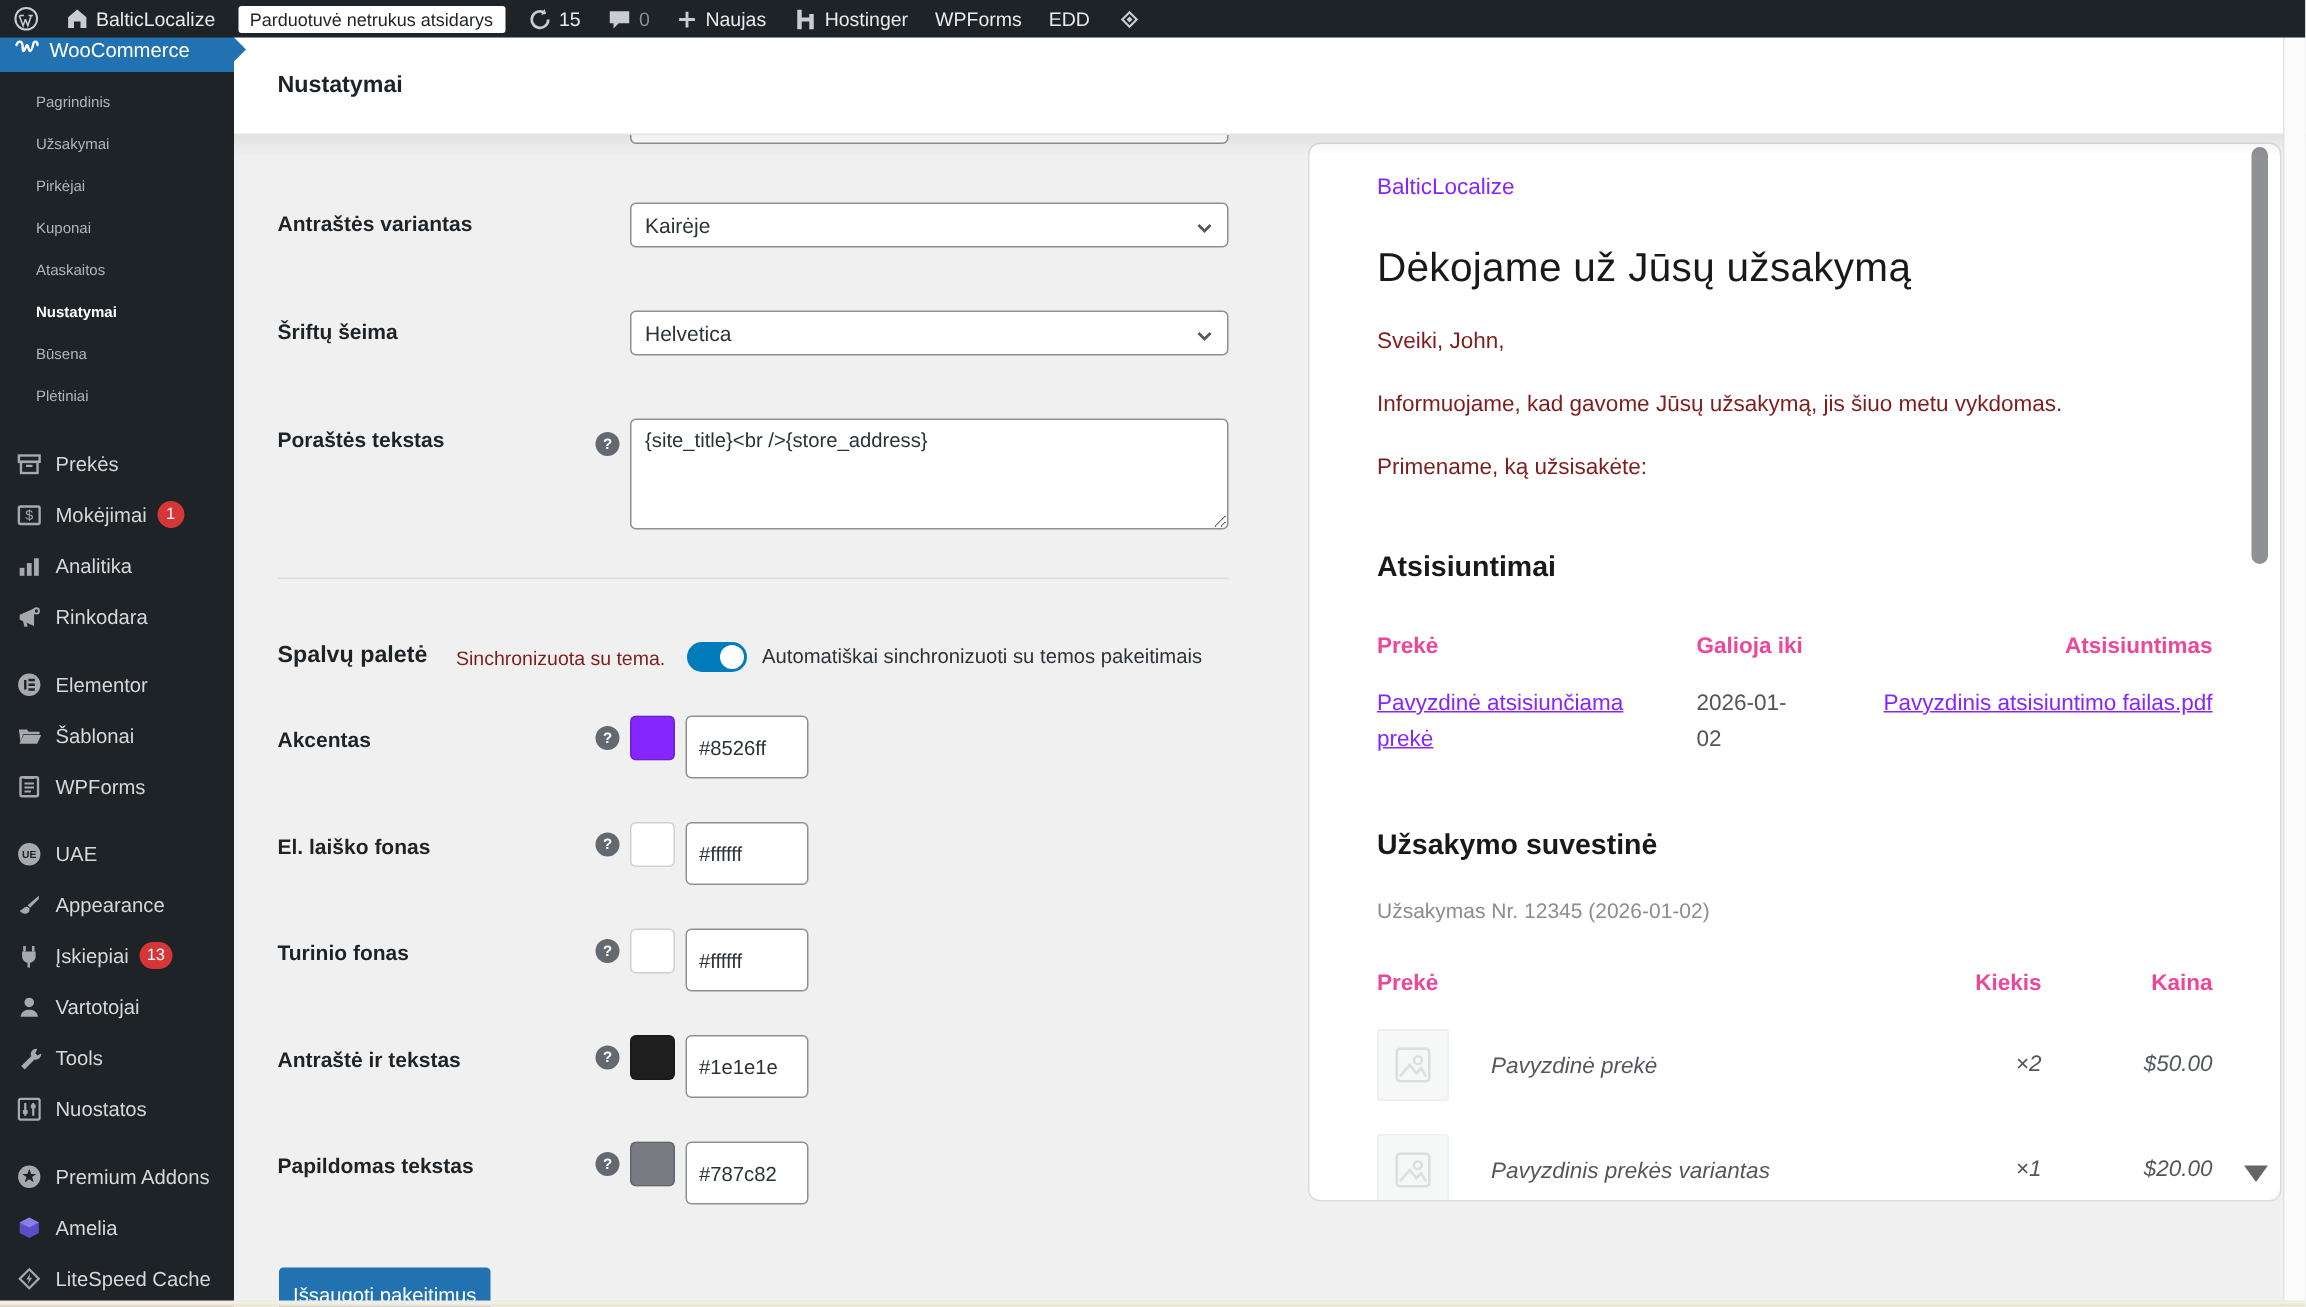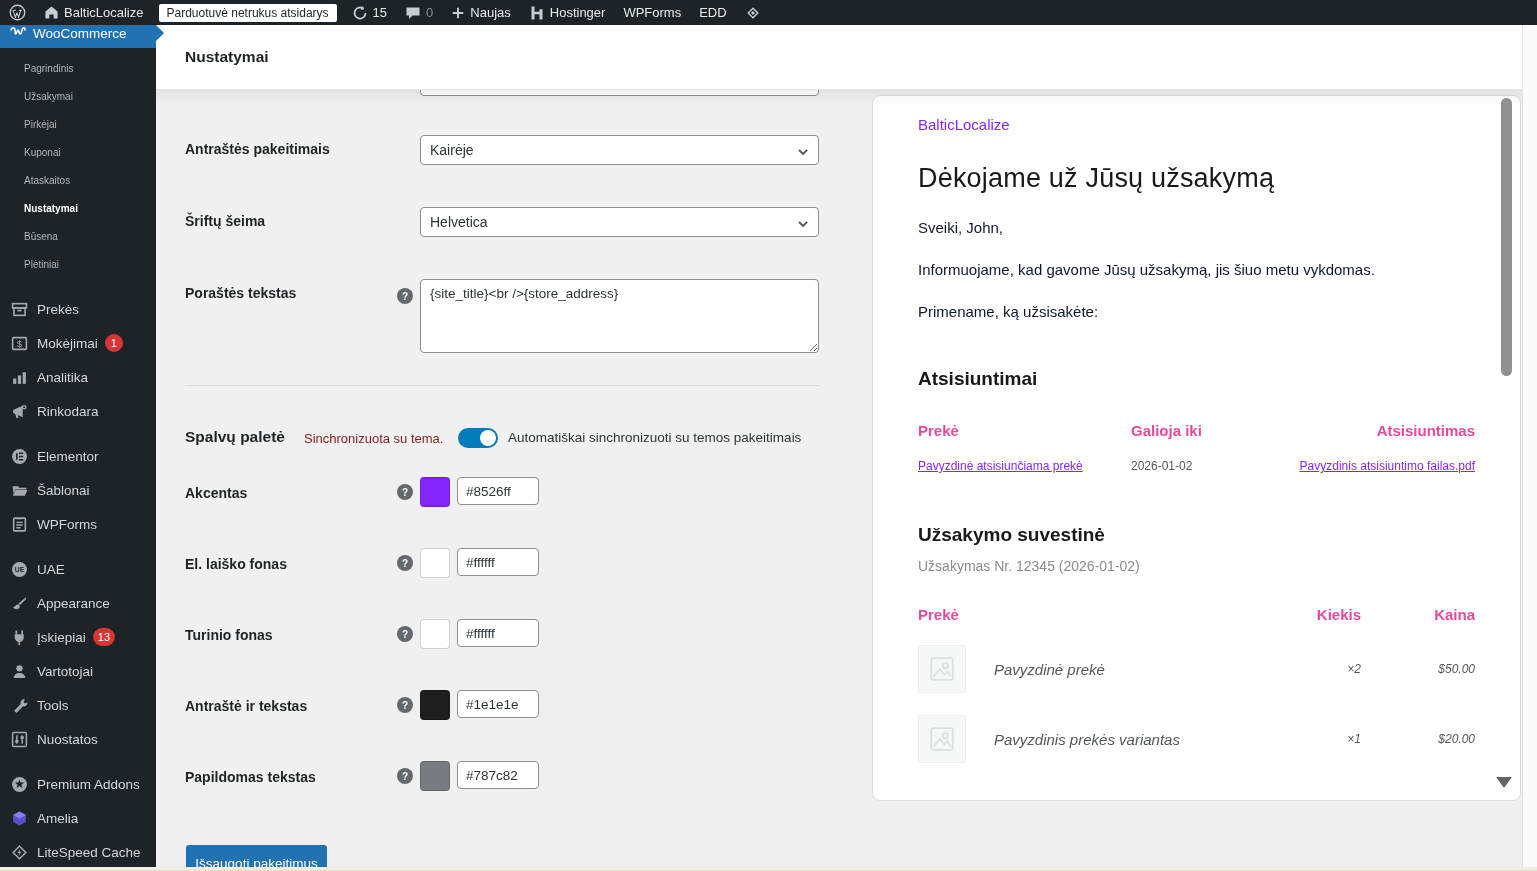--- a/index.html
+++ b/index.html
@@ -51,39 +51,39 @@
               border-radius:4px; font-family:"Liberation Sans",sans-serif; font-size:13.5px; color:#2c3338; padding:6px 9px; resize:vertical; }
   .divider { position:absolute; left:29px; top:385px; width:634px; height:1px; background:#dcdcde; }
 
   .palette-title { position:absolute; left:29px; top:428px; font-size:15.5px; font-weight:700; color:#1d2327; }
   .sync-text { position:absolute; left:148px; top:431px; font-size:13px; color:#7f1d1d; }
   .toggle { position:absolute; left:302px; top:428px; width:40px; height:20px; border-radius:10px; background:#007cba; cursor:pointer; }
   .toggle .knob { position:absolute; right:2px; top:2px; width:16px; height:16px; border-radius:50%; background:#fff; }
   .autosync { position:absolute; left:352px; top:430px; font-size:13.5px; color:#2c3338; }
 
   .swatch { position:absolute; left:264px; width:30px; height:30px; border-radius:4px; border:1px solid rgba(0,0,0,0.18); cursor:pointer; }
-  .cinput { position:absolute; left:301px; width:82px; height:28px; background:#fff; border:1px solid #8c8f94; border-radius:4px;
+  .cinput { position:absolute; left:301px; width:82px; height:42px; background:#fff; border:1px solid #8c8f94; border-radius:4px;
             font-family:"Liberation Sans",sans-serif; font-size:13.5px; color:#2c3338; padding:0 8px; }
   .save-btn { position:absolute; left:30px; top:845px; width:141px; height:36px; background:#2271b1; color:#fff; border:none;
               border-radius:3px; font-size:13.5px; font-family:"Liberation Sans",sans-serif; cursor:pointer; }
 
   
   .card { position:absolute; left:872px; top:95px; width:649px; height:706px; background:#fff; border:1px solid #dcdcde;
           border-radius:8px; padding:14px 45px 0 45px; overflow:hidden; }
   .card .brand { font-size:15px; color:#8526ff; margin-top:6px; cursor:pointer; }
   .card h1 { font-size:27px; font-weight:400; color:#19191c; margin-top:30px; letter-spacing:0.2px; }
-  .card p { font-size:15px; color:#0f172a; margin-top:25px; }
+  .card p { font-size:15px; color:#7f1d1d; margin-top:25px; }
   .card h2 { font-size:19px; font-weight:700; color:#19191c; margin-top:48px; }
   .dl-grid { display:grid; grid-template-columns:185px 90px 1fr; column-gap:28px; margin-top:32px; }
   .dl-grid.rows { margin-top:18px; }
   .th { font-size:15px; font-weight:700; color:#ec4899; }
   .th.right, .td.right { text-align:right; }
-  .td { font-size:12px; color:#53565c; line-height:1.6; }
+  .td { font-size:15px; color:#53565c; line-height:1.6; }
   .lnk { color:#8526ff; text-decoration:underline; cursor:pointer; }
-  .order-meta { font-size:14px; color:#8a8d91; margin-top:12px; }
+  .order-meta { font-size:14px; color:#8a8d91; margin-top:24px; }
   .ord-grid { display:grid; grid-template-columns:1fr 70px 100px; column-gap:14px; align-items:center; margin-top:32px; }
   .ord-row { margin-top:22px;font-style:italic; }
   .prod { display:flex; align-items:center; gap:28px; }
   .thumb { width:48px; height:48px; background:#f6f7f7; border:1px solid #eeeeef; border-radius:2px;
            display:flex; align-items:center; justify-content:center; }
   .pname { font-size:15px; color:#53565c; }
   .scroll-thumb { position:absolute; left:628px; top:2px; width:11px; height:278px; background:#8f9194; border-radius:6px; cursor:grab; }
   .down-arrow { position:absolute; right:8px; bottom:12px; width:0; height:0; border-left:8px solid transparent;
                 border-right:8px solid transparent; border-top:11px solid #63666b; cursor:pointer; }
 
@@ -341,21 +341,21 @@
       </div>
     </div>
   </div>
 
   <div class="main">
     <div class="band">
       <h1>Nustatymai</h1>
     </div>
     <div class="cutoff-input"></div>
 
-    <div class="flabel" style="top:141px">Antraštės pakeitimais</div>
+    <div class="flabel" style="top:141px">Antraštės variantas</div>
     <div class="select" style="top:135px">
       <span>Kairėje</span>
       <span class="chev"><svg width="12" height="12" viewBox="0 0 12 12">
             <path d="M2 4l4 4 4-4" fill="none" stroke="#50575e" stroke-width="1.8"></path>
           </svg></span>
     </div>
 
     <div class="flabel" style="top:213px">Šriftų šeima</div>
     <div class="select" style="top:207px">
       <span>Helvetica</span>

